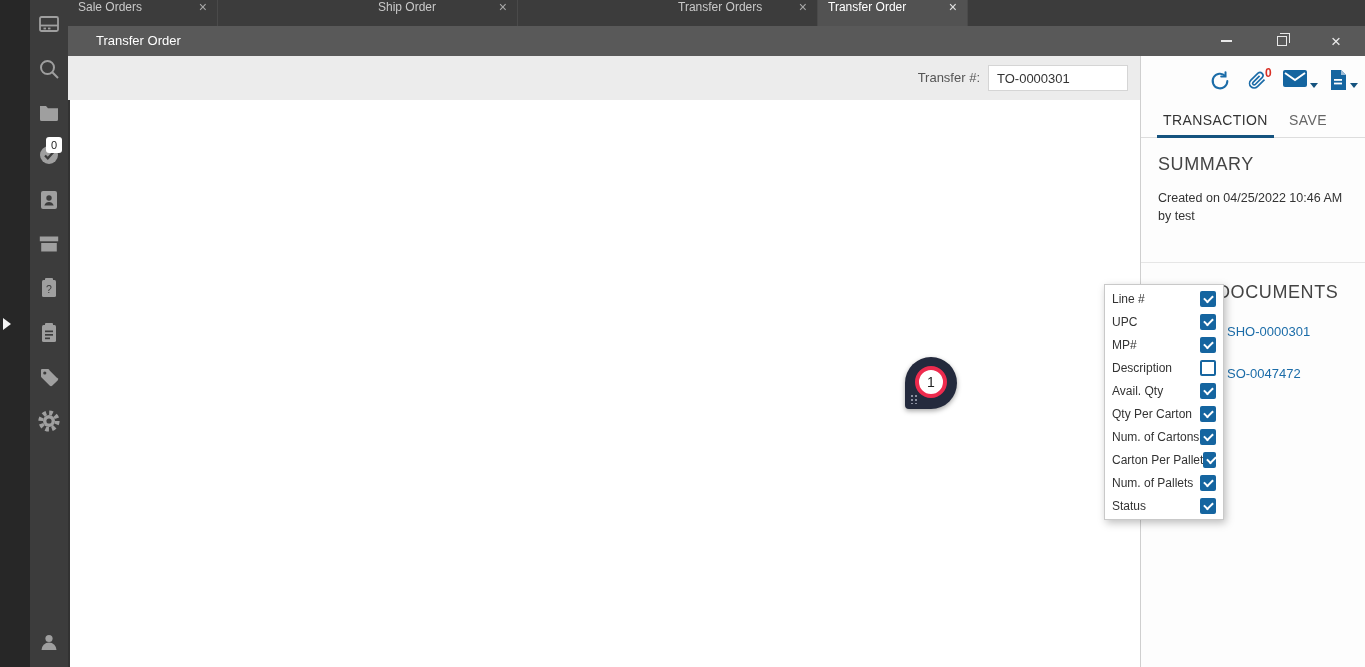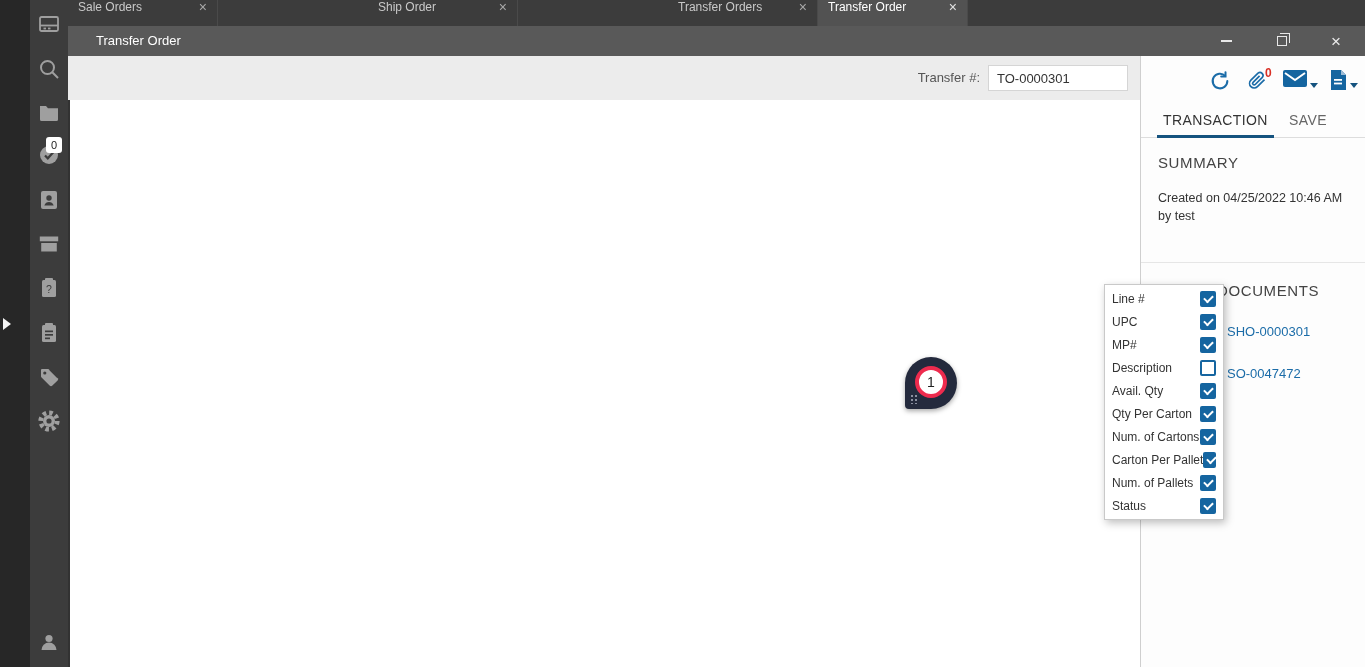--- a/index.html
+++ b/index.html
@@ -53,21 +53,21 @@
     border-left:1px solid #cfcfcf; z-index:3; }
   .rp-icons { position:absolute; left:0; top:8px; width:225px; height:36px; }
   .rp-ic { position:absolute; top:6px; cursor:pointer; }
   .chev-dn { display:inline-block; width:0; height:0; border-top:5px solid #15537f;
     border-left:4px solid transparent; border-right:4px solid transparent; vertical-align:middle; }
   .rp-count { position:absolute; left:124px; top:2px; color:#d93025; font-size:12px; font-weight:bold; }
   .rp-tabs { position:absolute; left:0; top:48px; width:225px; height:34px; border-bottom:1px solid #ddd; }
   .rp-tab { position:absolute; top:0; height:34px; line-height:32px; font-size:14px; letter-spacing:.4px; cursor:pointer; }
   .rp-tab.active { left:16px; color:#333; border-bottom:3px solid #15537f; padding:0 6px; }
   .rp-tab.logs { left:148px; color:#666; }
-  .rp-sec-h { position:absolute; left:17px; font-size:15px; letter-spacing:.6px; color:#444; }
+  .rp-sec-h { position:absolute; left:17px; font-size:18px; letter-spacing:.6px; color:#444; }
   .rp-text { position:absolute; left:17px; width:198px; font-size:12.5px; color:#333; line-height:1.4; }
   .rp-div { position:absolute; left:0; top:206px; width:225px; height:1px; background:#e6e6e6; }
   .doc-row { position:absolute; width:215px; }
   .doc-link { color:#1b6ca8; font-size:13px; cursor:pointer; }
 
   
   .page-title { position:absolute; left:80px; top:108px; font-size:25px; color:#1b1b1b; font-weight:500; letter-spacing:-0.3px; }
   .status-badge { position:absolute; left:233px; top:112px; background:#f7941e; color:#fff; font-size:14px;
     padding:5px 11px 6px; border-radius:3px; }
 

